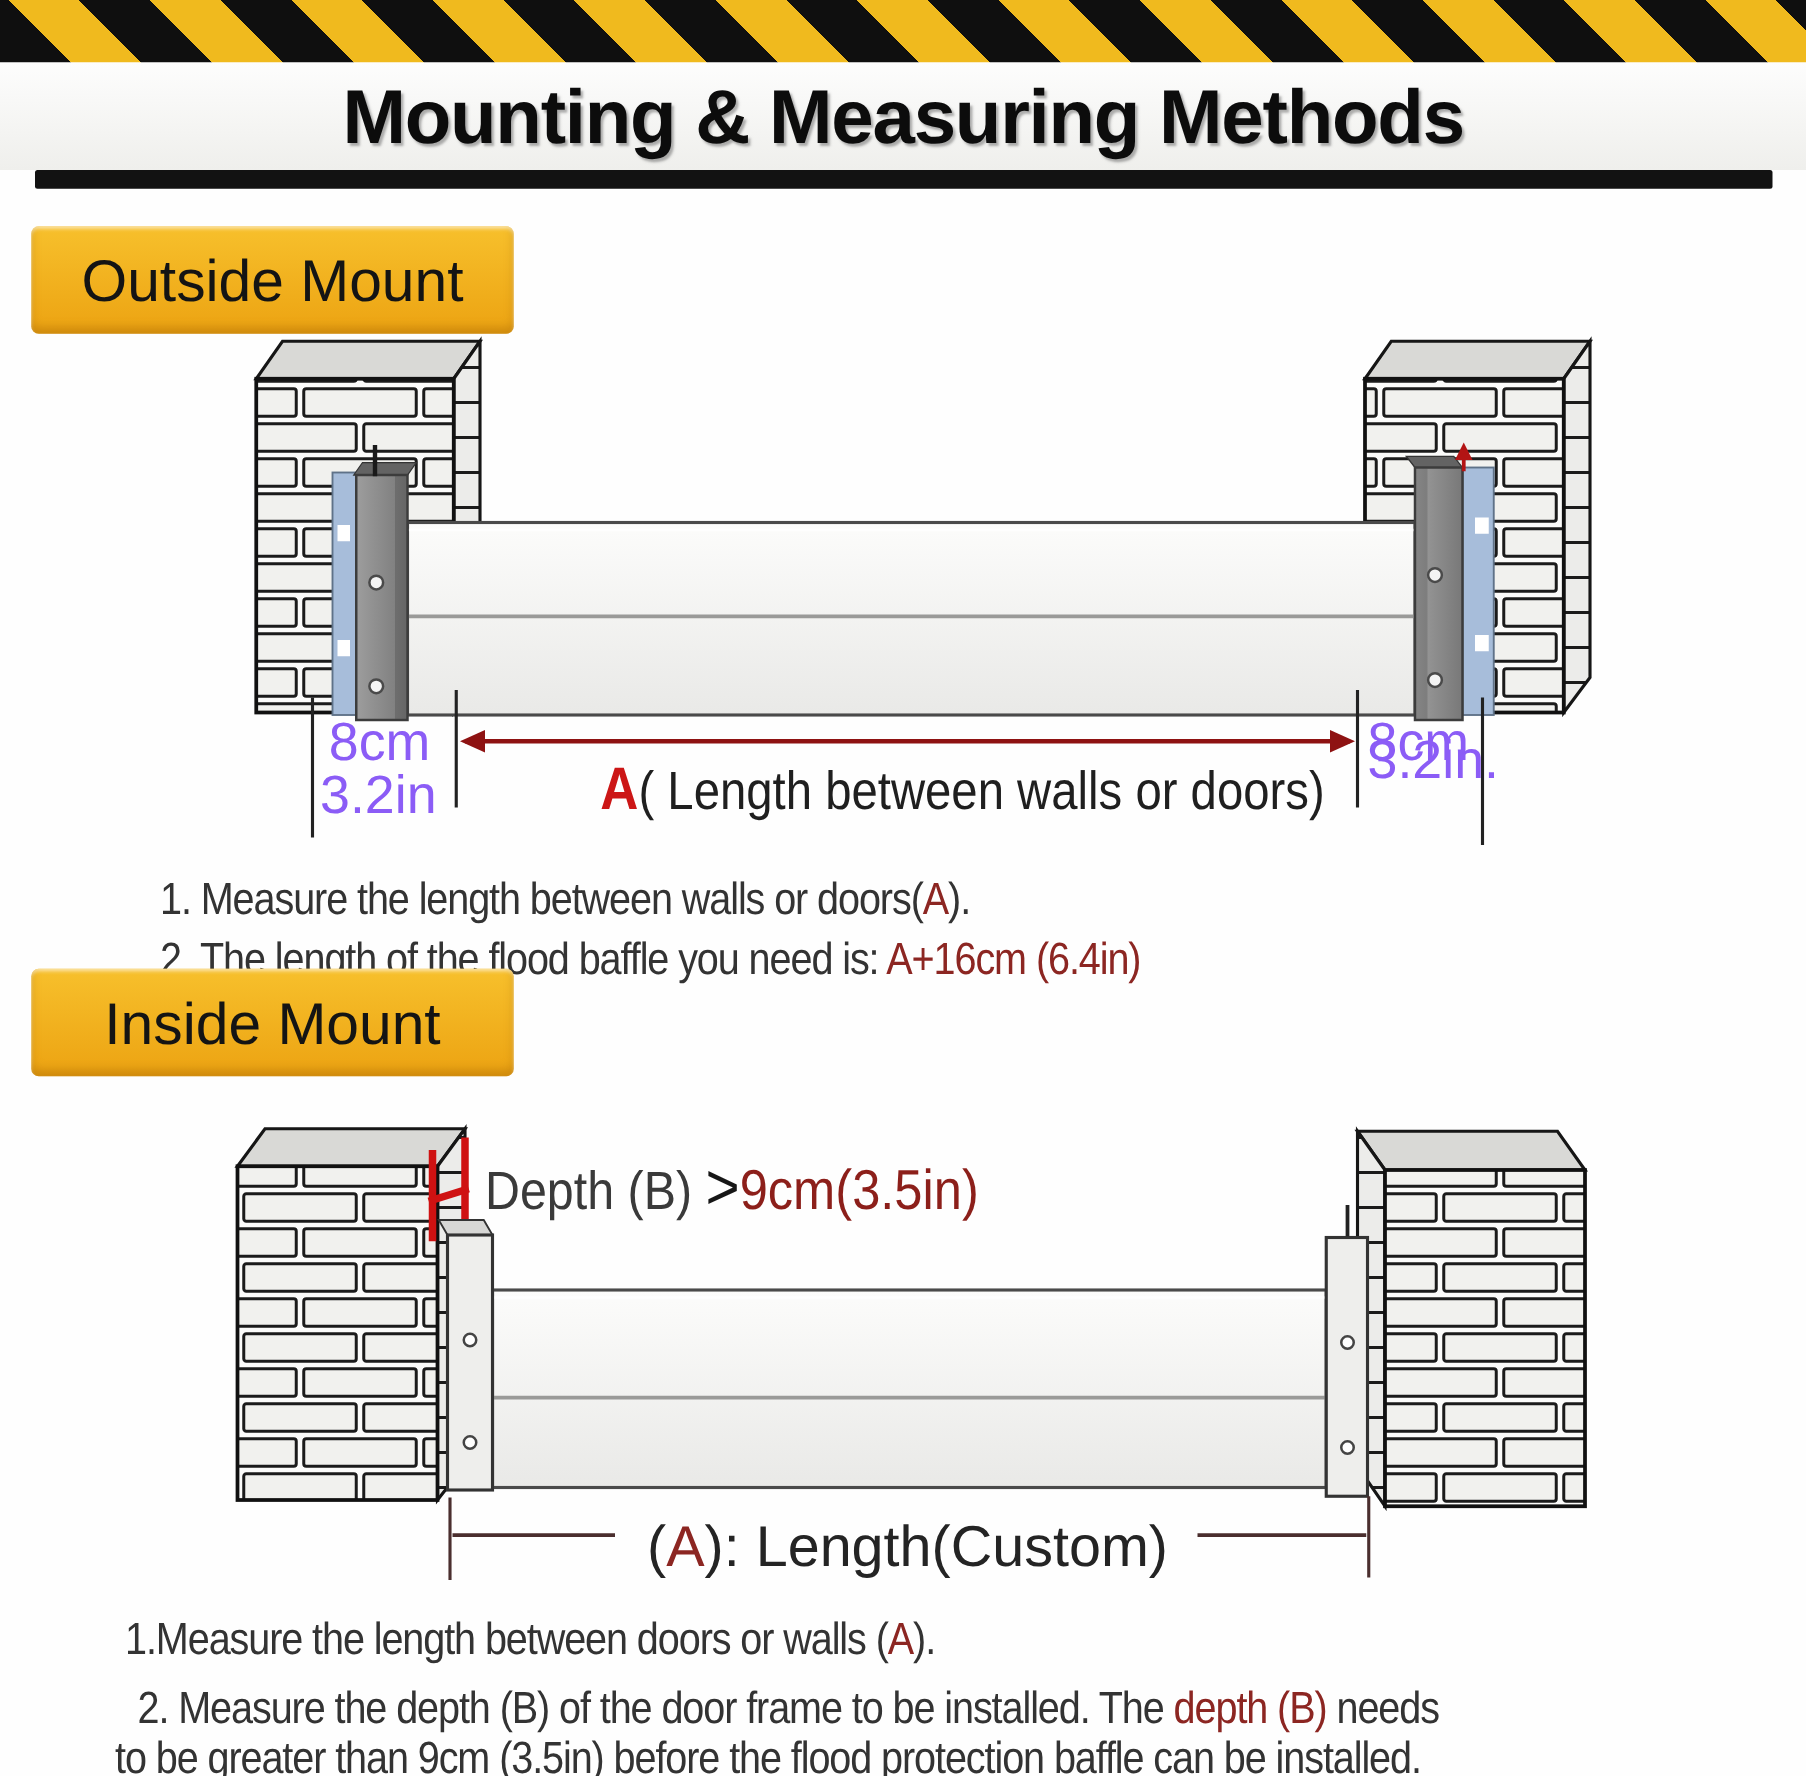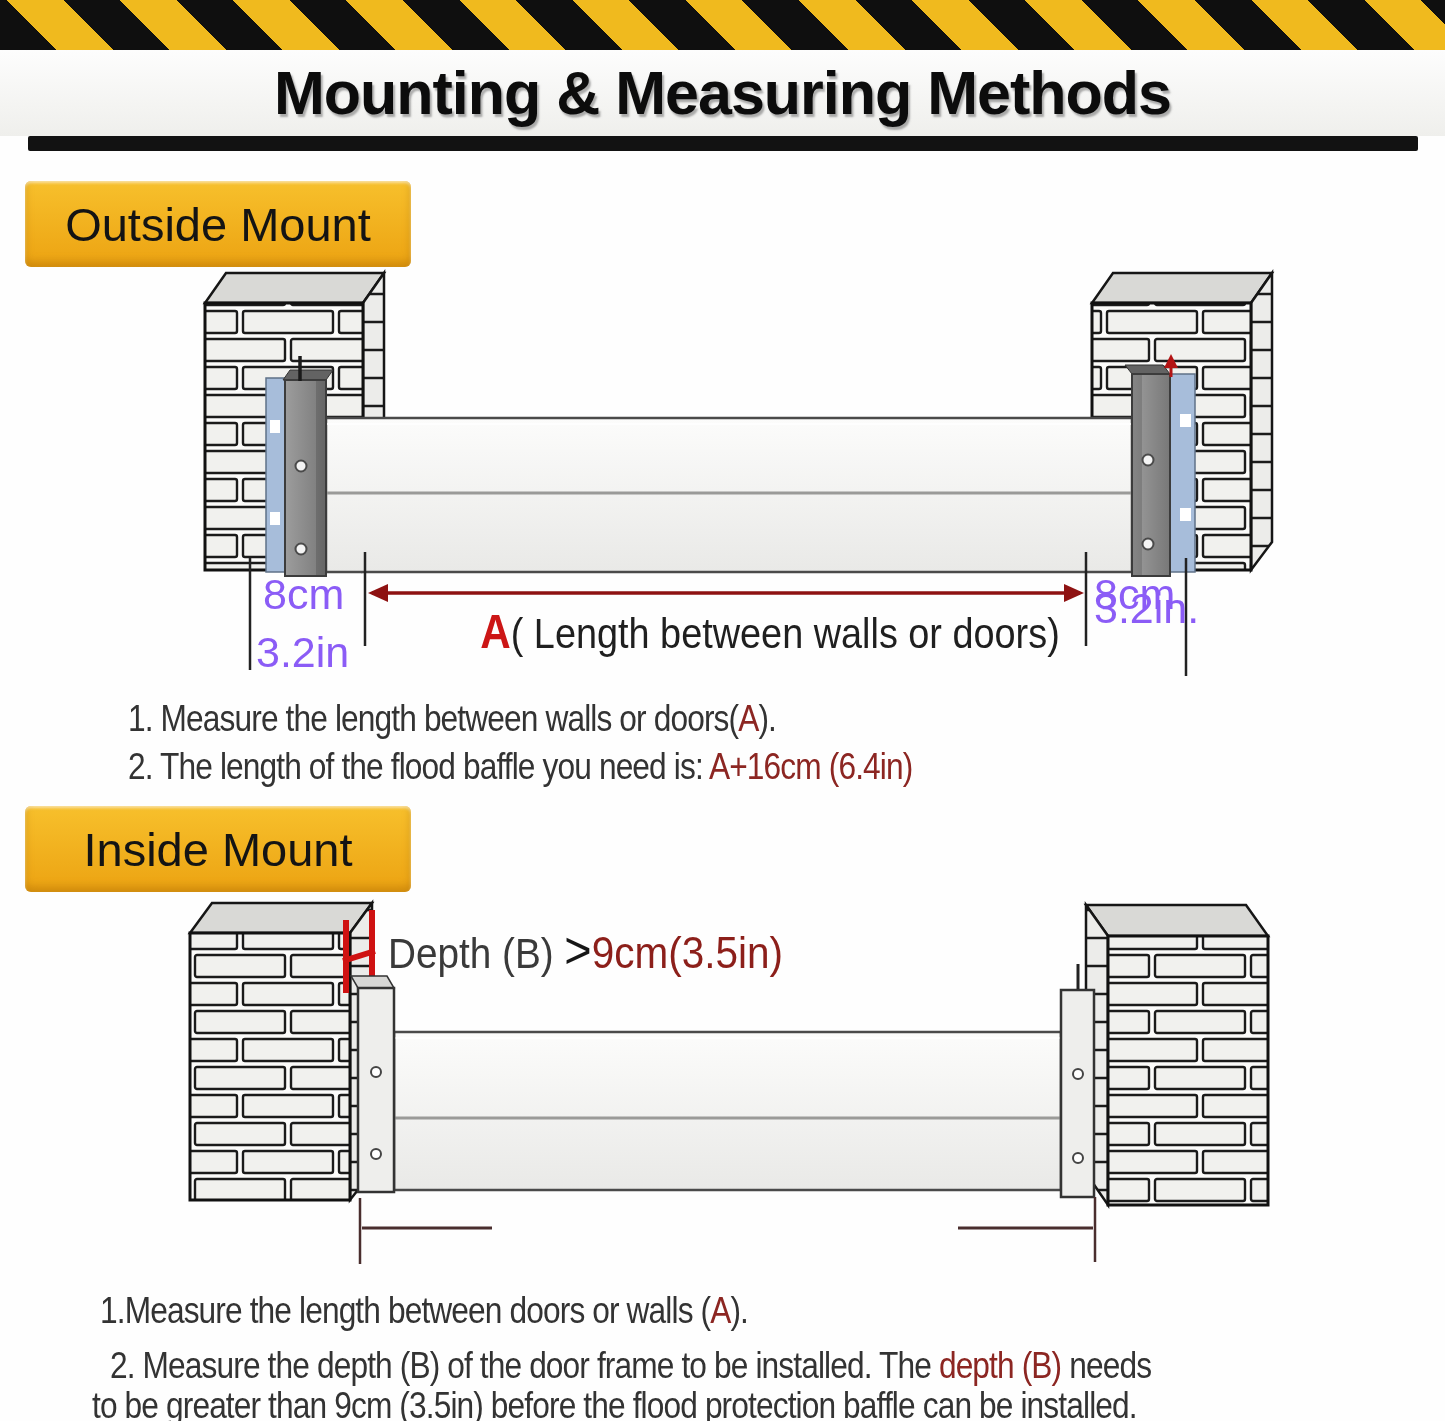--- a/index.html
+++ b/index.html
@@ -14,21 +14,21 @@
   .page-title{font-size:61px;font-weight:bold;letter-spacing:-1px;color:#0c0c0c;margin:0;
               text-shadow:2px 3px 2px rgba(110,110,110,0.55);white-space:nowrap;}
   .black-bar{position:absolute;top:136px;left:28px;width:1390px;height:15px;background:#121212;border-radius:2px;}
   
   .mount-pill{position:absolute;left:25px;width:386px;height:86px;border-radius:6px;
               background:linear-gradient(#f7c02c,#eca312);
               box-shadow:inset 0 -5px 8px rgba(150,90,0,0.35), inset 0 2px 3px rgba(255,240,200,0.8);
               display:flex;align-items:center;justify-content:center;
               font-size:47px;color:#141414;white-space:nowrap;}
   .pill-outside{top:181px;}
-  .pill-inside{top:806px;}
+  .pill-inside{top:775px;}
   
   .diagram-svg{position:absolute;left:0;}
   
   .lbl{position:absolute;white-space:nowrap;}
   .dim-num{font-size:43px;color:#8b5cf6;}
   .cond{transform:scaleX(0.88);transform-origin:0 50%;}
   .span-label{left:420px;top:604px;width:700px;text-align:center;font-size:43px;color:#1f1f1f;
               transform:scaleX(0.88);transform-origin:50% 50%;}
   .red-A{color:#cc1616;font-weight:bold;font-size:48px;}
   .maroon{color:#8c2622;}
@@ -125,21 +125,21 @@
       <line x1="365" y1="552" x2="365" y2="646"></line>
       <line x1="1086" y1="552" x2="1086" y2="646"></line>
       <line x1="1186" y1="558" x2="1186" y2="676"></line>
       <line x1="372" y1="593" x2="1080" y2="593" stroke="#8e1212" stroke-width="3.5"></line>
       <polygon points="368,593 388,584 388,602" fill="#8e1212" stroke="none"></polygon>
       <polygon points="1084,593 1064,584 1064,602" fill="#8e1212" stroke="none"></polygon>
     </g>
   </svg>
 
   <div class="lbl dim-num" style="left:263px;top:570px;">8cm</div>
-  <div class="lbl dim-num" style="left:256px;top:628px;">3.2in</div>
+  <div class="lbl dim-num" style="left:256px;top:612px;">3.2in</div>
   <div class="lbl dim-num" style="left:1094px;top:570px;">8cm</div>
   <div class="lbl dim-num" style="left:1094px;top:584px;">3.2in.</div>
 
   <div class="lbl span-label">
     <span class="red-A">A</span><span>( Length between walls or doors)</span>
   </div>
 
   <div class="lbl instr cond" style="left:128px;top:698px;">
     <span>1. Measure the length between walls or doors(</span><span class="maroon">A</span><span>).</span>
   </div>
@@ -210,20 +210,23 @@
       <line x1="1095" y1="1197" x2="1095" y2="1262" stroke-width="2.5"></line>
       <line x1="362" y1="1228" x2="492" y2="1228" stroke-width="3"></line>
       <line x1="958" y1="1228" x2="1093" y2="1228" stroke-width="3"></line>
     </g>
   </svg>
 
   <div class="lbl depth-label" style="transform:scaleX(0.9);transform-origin:0 50%;">
     <span>Depth (B) </span><span class="depth-gt">&gt;</span><span class="depth-red">9cm(3.5in)</span>
   </div>
 
+  <div class="lbl len-label">
+    <span>(</span><span class="maroon">A</span><span>): Length(Custom)</span>
+  </div>
 
   <div class="lbl instr cond" style="left:100px;top:1290px;">
     <span>1.Measure the length between doors or walls (</span><span class="maroon">A</span><span>).</span>
   </div>
   <div class="lbl instr cond" style="left:110px;top:1345px;">
     <span>2. Measure the depth (B) of the door frame to be installed. The </span><span class="maroon">depth (B)</span><span> needs</span>
   </div>
   <div class="lbl instr cond" style="left:92px;top:1385px;">
     <span>to be greater than 9cm (3.5in) before the flood protection baffle can be installed.</span>
   </div>

